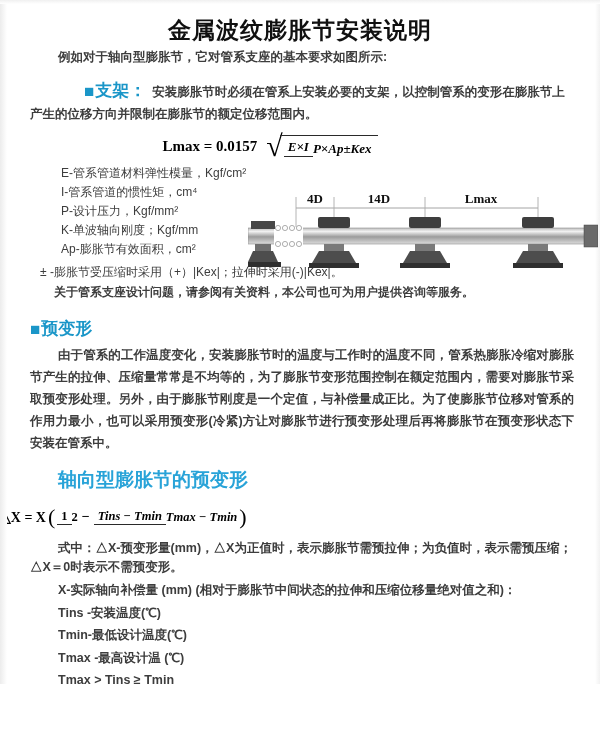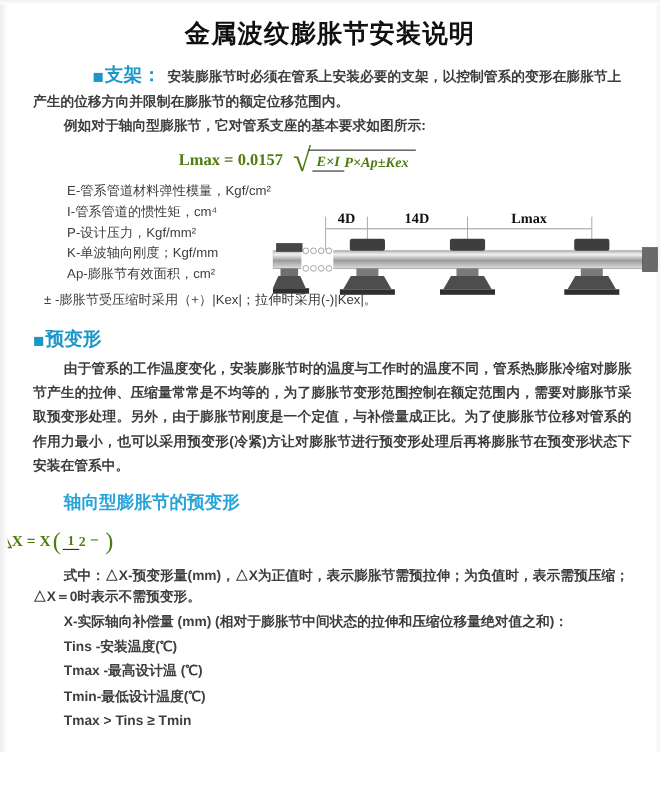--- a/index.html
+++ b/index.html
@@ -10,21 +10,21 @@
   .edge-top{position:absolute;left:0;top:0;width:100%;height:4px;background:linear-gradient(180deg,#f0f0f0,#ffffff);}
 
   .title{margin:15px 0 0;text-align:center;font-size:23px;font-weight:bold;color:#101010;letter-spacing:1px;}
 
   .para{margin:0 26px 0 30px;font-size:12.5px;font-weight:bold;line-height:22px;color:#3d3d3d;}
   .first{margin-top:12px;text-indent:54px;}
   .indent{text-indent:28px;}
   .bullet{color:#1a96c8;font-size:17px;font-weight:bold;vertical-align:-1px;}
   .blue-head{color:#1a96c8;font-size:17px;font-weight:bold;margin:0 6px 0 1px;}
 
-  .formula{font-family:"Liberation Serif",serif;color:#4d7c0f;}
+  .formula{font-family:"Liberation Serif",serif;color:#000000;}
   .f1{display:flex;justify-content:center;align-items:center;margin:9px 60px 6px 0;font-weight:bold;font-size:15px;}
   .f-lhs{margin-right:9px;}
   .sqrt{display:inline-flex;align-items:center;}
   .rad{font-size:30px;font-weight:400;line-height:0.8;margin-right:-3px;}
   .radicand{border-top:1.6px solid #2a2a2a;padding:2px 6px 0 4px;}
   .frac{display:inline-flex;flex-direction:row;align-items:center;line-height:1.15;font-size:13px;}
   .frac .num{border-bottom:1px solid #2a2a2a;padding:0 4px 1px;}
   .frac .den{padding-top:1px;}
   .italic{font-style:italic;}
 
@@ -33,45 +33,45 @@
   .defs li.ind{padding-left:21px;}
   .note1{margin:3px 0 0 40px;font-size:12px;font-weight:normal;line-height:20px;white-space:nowrap;}
   .note2{margin:0 0 0 40px;font-size:12px;font-weight:bold;line-height:20px;text-indent:14px;white-space:nowrap;}
 
   .diagram{position:absolute;left:248px;top:186px;}
   .dim{font-family:"Liberation Serif",serif;font-size:13px;font-weight:bold;fill:#111;text-anchor:middle;}
 
   .sect2{margin-top:16px;}
   .body-just{margin-top:3px;text-align:justify;}
 
-  .subhead{margin:13px 0 0 58px;color:#28a3d8;font-size:16px;font-weight:bold;}
+  .subhead{margin:13px 0 0 58px;color:#28a3d8;font-size:19px;font-weight:bold;}
 
   .f2{display:flex;justify-content:flex-start;align-items:center;margin:13px 40px 0 0;font-weight:bold;font-size:14px;}
   .f2 .frac{font-size:12.5px;font-weight:bold;}
   .paren{font-size:22px;font-weight:400;line-height:1;margin:0 2px;}
   .minus{margin:0 4px;}
 
   .explain{margin-top:11px;line-height:19px;}
   .terms2{list-style:none;margin:3px 0 0 58px;padding:0;font-size:12.5px;font-weight:bold;line-height:18.5px;color:#3d3d3d;}
   .terms2 li{margin-top:4px;white-space:nowrap;}
 </style>
 </head>
 <body>
 
 <div class="page">
   <div class="edge-left"></div>
   <div class="edge-right"></div>
   <div class="edge-top"></div>
 
   <h1 class="title">金属波纹膨胀节安装说明</h1>
 
+  <p class="para indent">例如对于轴向型膨胀节，它对管系支座的基本要求如图所示:</p>
   <p class="para first">
     <span class="bullet">■</span><span class="blue-head">支架：</span><span>安装膨胀节时必须在管系上安装必要的支架，以控制管系的变形在膨胀节上产生的位移方向并限制在膨胀节的额定位移范围内。</span>
   </p>
-  <p class="para indent">例如对于轴向型膨胀节，它对管系支座的基本要求如图所示:</p>
 
   <div class="formula f1">
     <span class="f-lhs">Lmax = 0.0157</span>
     <span class="sqrt">
       <span class="rad">√</span>
       <span class="radicand">
         <span class="frac">
           <span class="num italic">E×I</span>
           <span class="den italic">P×Ap±Kex</span>
         </span>
@@ -80,20 +80,21 @@
   </div>
 
   <ul class="defs">
     <li class="ind">E-管系管道材料弹性模量，Kgf/cm²</li>
     <li class="ind">I-管系管道的惯性矩，cm⁴</li>
     <li class="ind">P-设计压力，Kgf/mm²</li>
     <li class="ind">K-单波轴向刚度；Kgf/mm</li>
     <li class="ind">Ap-膨胀节有效面积，cm²</li>
   </ul>
   <p class="note1">± -膨胀节受压缩时采用（+）|Kex|；拉伸时采用(-)|Kex|。</p>
+  <p class="note2">关于管系支座设计问题，请参阅有关资料，本公司也可为用户提供咨询等服务。</p>
 
   <svg class="diagram" width="350" height="100" viewBox="0 0 350 100">
     <defs>
       <linearGradient id="pg" x1="0" y1="0" x2="0" y2="1">
         <stop offset="0" stop-color="#bdbdbd"></stop>
         <stop offset="0.22" stop-color="#f0f0f0"></stop>
         <stop offset="0.55" stop-color="#9c9c9c"></stop>
         <stop offset="1" stop-color="#dcdcdc"></stop>
       </linearGradient>
     </defs>
@@ -160,26 +161,30 @@
   <h3 class="subhead">轴向型膨胀节的预变形</h3>
 
   <div class="formula f2">
     <span>△X = X</span>
     <span class="paren">(</span>
     <span class="frac">
       <span class="num">1</span>
       <span class="den">2</span>
     </span>
     <span class="minus">−</span>
+    <span class="frac">
+      <span class="num italic">Tins − Tmin</span>
+      <span class="den italic">Tmax − Tmin</span>
+    </span>
     <span class="paren">)</span>
   </div>
 
   <p class="para indent explain">式中：△X-预变形量(mm)，△X为正值时，表示膨胀节需预拉伸；为负值时，表示需预压缩；△X＝0时表示不需预变形。</p>
 
   <ul class="terms2">
     <li>X-实际轴向补偿量 (mm) (相对于膨胀节中间状态的拉伸和压缩位移量绝对值之和)：</li>
     <li>Tins -安装温度(℃)</li>
+    <li>Tmin-最低设计温度(℃)</li>
     <li>Tmax -最高设计温 (℃)</li>
-    <li>Tmin-最低设计温度(℃)</li>
     <li>Tmax &gt; Tins ≥ Tmin</li>
   </ul>
 
 </div>
 
 </body></html>

